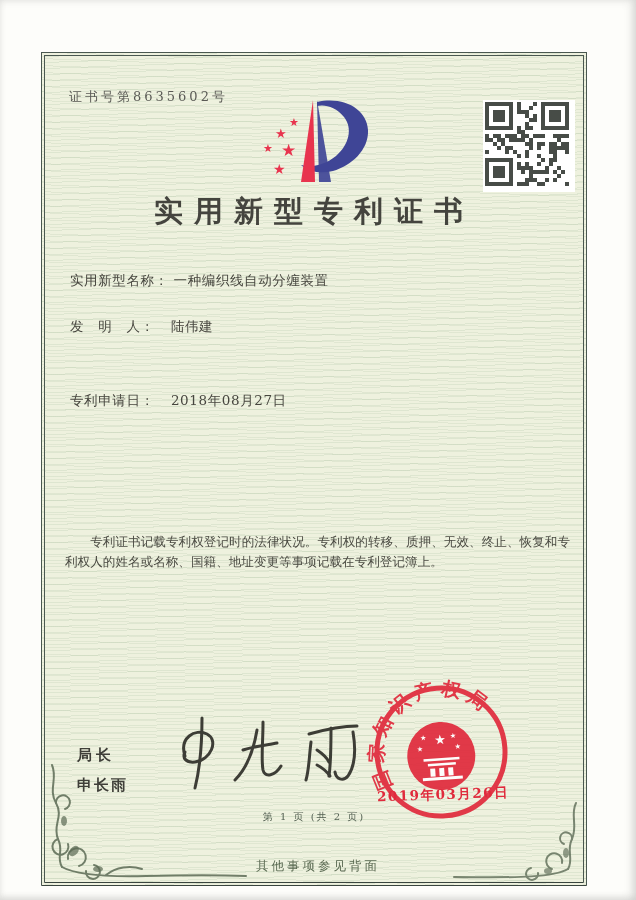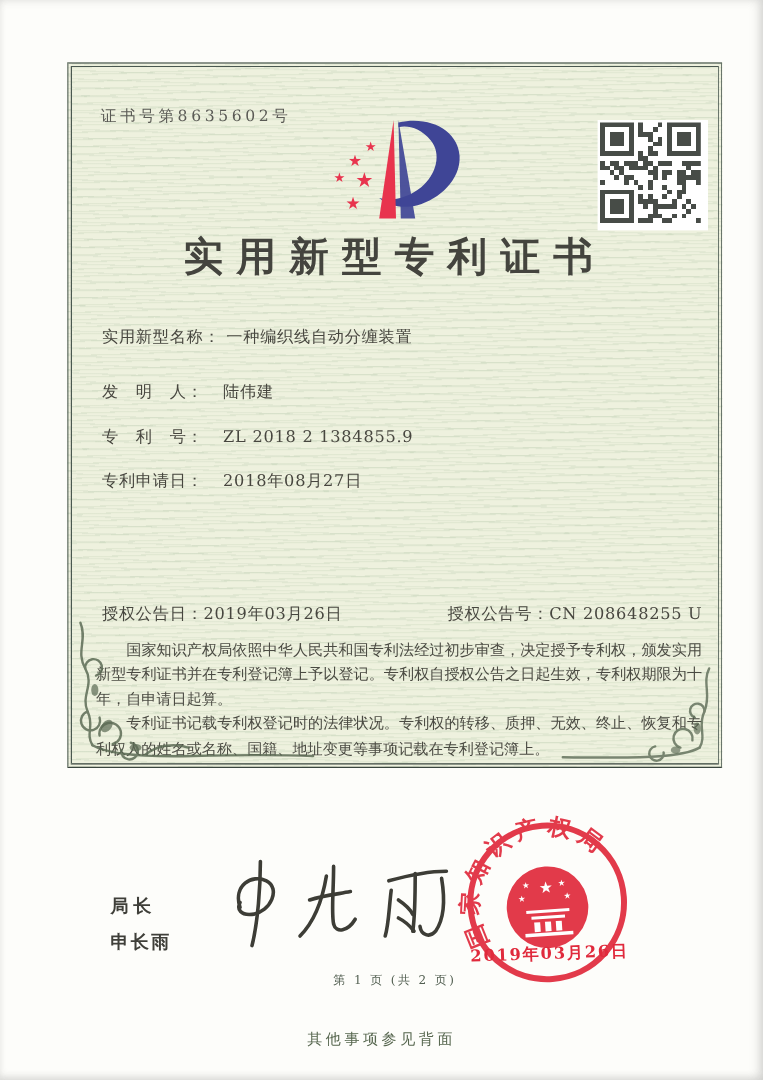--- a/index.html
+++ b/index.html
@@ -3,33 +3,33 @@
 <meta charset="utf-8">
 <style>
   html,body{margin:0;padding:0;background:#e9e9e7;}
   .paper{
     position:relative;width:636px;height:900px;margin:0 auto;
     background:#fdfdfa;overflow:hidden;
     font-family:"DejaVu Serif","Liberation Serif",serif;
     box-shadow:inset -4px 0 8px rgba(90,90,88,.18), inset 0 -3px 6px rgba(90,90,88,.12);
   }
   .frame{
-    position:absolute;left:56px;top:52px;width:546px;height:588px;box-sizing:border-box;
+    position:absolute;left:41px;top:52px;width:546px;height:834px;box-sizing:border-box;
     border:4px double #4a5850;border-bottom-color:#39453e;
     background:
       repeating-linear-gradient(178deg, rgba(158,184,150,.20) 0 1px, transparent 1px 6px),
       repeating-linear-gradient(182deg, rgba(150,178,145,.16) 0 1px, transparent 1px 7px),
       #eef1de;
     padding-left: 16px;
   }
   .abs{position:absolute;}
   .cert-no{left:24px;top:32px;font-size:13px;letter-spacing:3px;color:#5a5a55;}
   .logo-box{left:196px;top:36px;width:150px;height:100px;}
   .qr-box{left:438px;top:44px;width:88px;height:88px;background:#fff;padding:2px;}
-  .title{left:0;top:136px;width:100%;text-align:center;font-size:33px;font-weight:600;
+  .title{left:0;top:136px;width:100%;text-align:center;font-size:29px;font-weight:600;
          letter-spacing:11px;color:#44443e;}
   .field-row{left:25px;width:500px;font-size:13.5px;color:#47463f;letter-spacing:.6px;white-space:nowrap;}
   .field-row .lab{display:inline-block;min-width:96px;}
   .grant-row{left:25px;width:505px;font-size:13.5px;color:#47463f;letter-spacing:.6px;}
   .grant-right{position:absolute;left:288px;top:0;}
   .body-par{left:20px;top:476px;width:505px;font-size:12.6px;line-height:1.62;
             color:#4a4a42;text-align:justify;}
   .body-par p{margin:0;text-indent:2em;}
   .sig-title{left:32px;top:690px;font-size:15px;letter-spacing:4px;color:#3f3f39;font-weight:700;}
   .sig-name{left:32px;top:720px;font-size:15px;letter-spacing:2px;color:#3f3f39;font-weight:600;}
@@ -194,38 +194,27 @@
     <div class="abs title">实用新型专利证书</div>
 
     <div class="abs field-row" style="top:216px">
       <span class="lab">实用新型名称：</span>
       <span>一种编织线自动分缠装置</span>
     </div>
     <div class="abs field-row" style="top:262px">
       <span class="lab">发　明　人：</span>
       <span>陆伟建</span>
     </div>
-    <div class="abs field-row" style="top:299px">
-      <span class="lab">专　利　号：</span>
-      <span>ZL 2018 2 1384855.9</span>
-    </div>
     <div class="abs field-row" style="top:336px">
       <span class="lab">专利申请日：</span>
       <span>2018年08月27日</span>
     </div>
 
-    <div class="abs grant-row" style="top:447px">
-      <span>授权公告日：</span><span>2019年03月26日</span>
-      <span class="grant-right">
-        <span>授权公告号：</span><span>CN 208648255 U</span>
-      </span>
-    </div>
 
     <div class="abs body-par">
-      <p>国家知识产权局依照中华人民共和国专利法经过初步审查，决定授予专利权，颁发实用新型专利证书并在专利登记簿上予以登记。专利权自授权公告之日起生效，专利权期限为十年，自申请日起算。</p>
       <p>专利证书记载专利权登记时的法律状况。专利权的转移、质押、无效、终止、恢复和专利权人的姓名或名称、国籍、地址变更等事项记载在专利登记簿上。</p>
     </div>
 
     <div class="abs sig-title">局长</div>
     <div class="abs sig-name">申长雨</div>
 
     <div class="abs sig-hand">
       <svg viewBox="0 0 248 96" width="248" height="96">
         <g fill="none" stroke="#3d3d36" stroke-width="3" stroke-linecap="round">
           <path d="M28,48 C22,30 38,20 50,26 C62,32 54,52 38,54 C29,55 25,50 28,44"></path>

